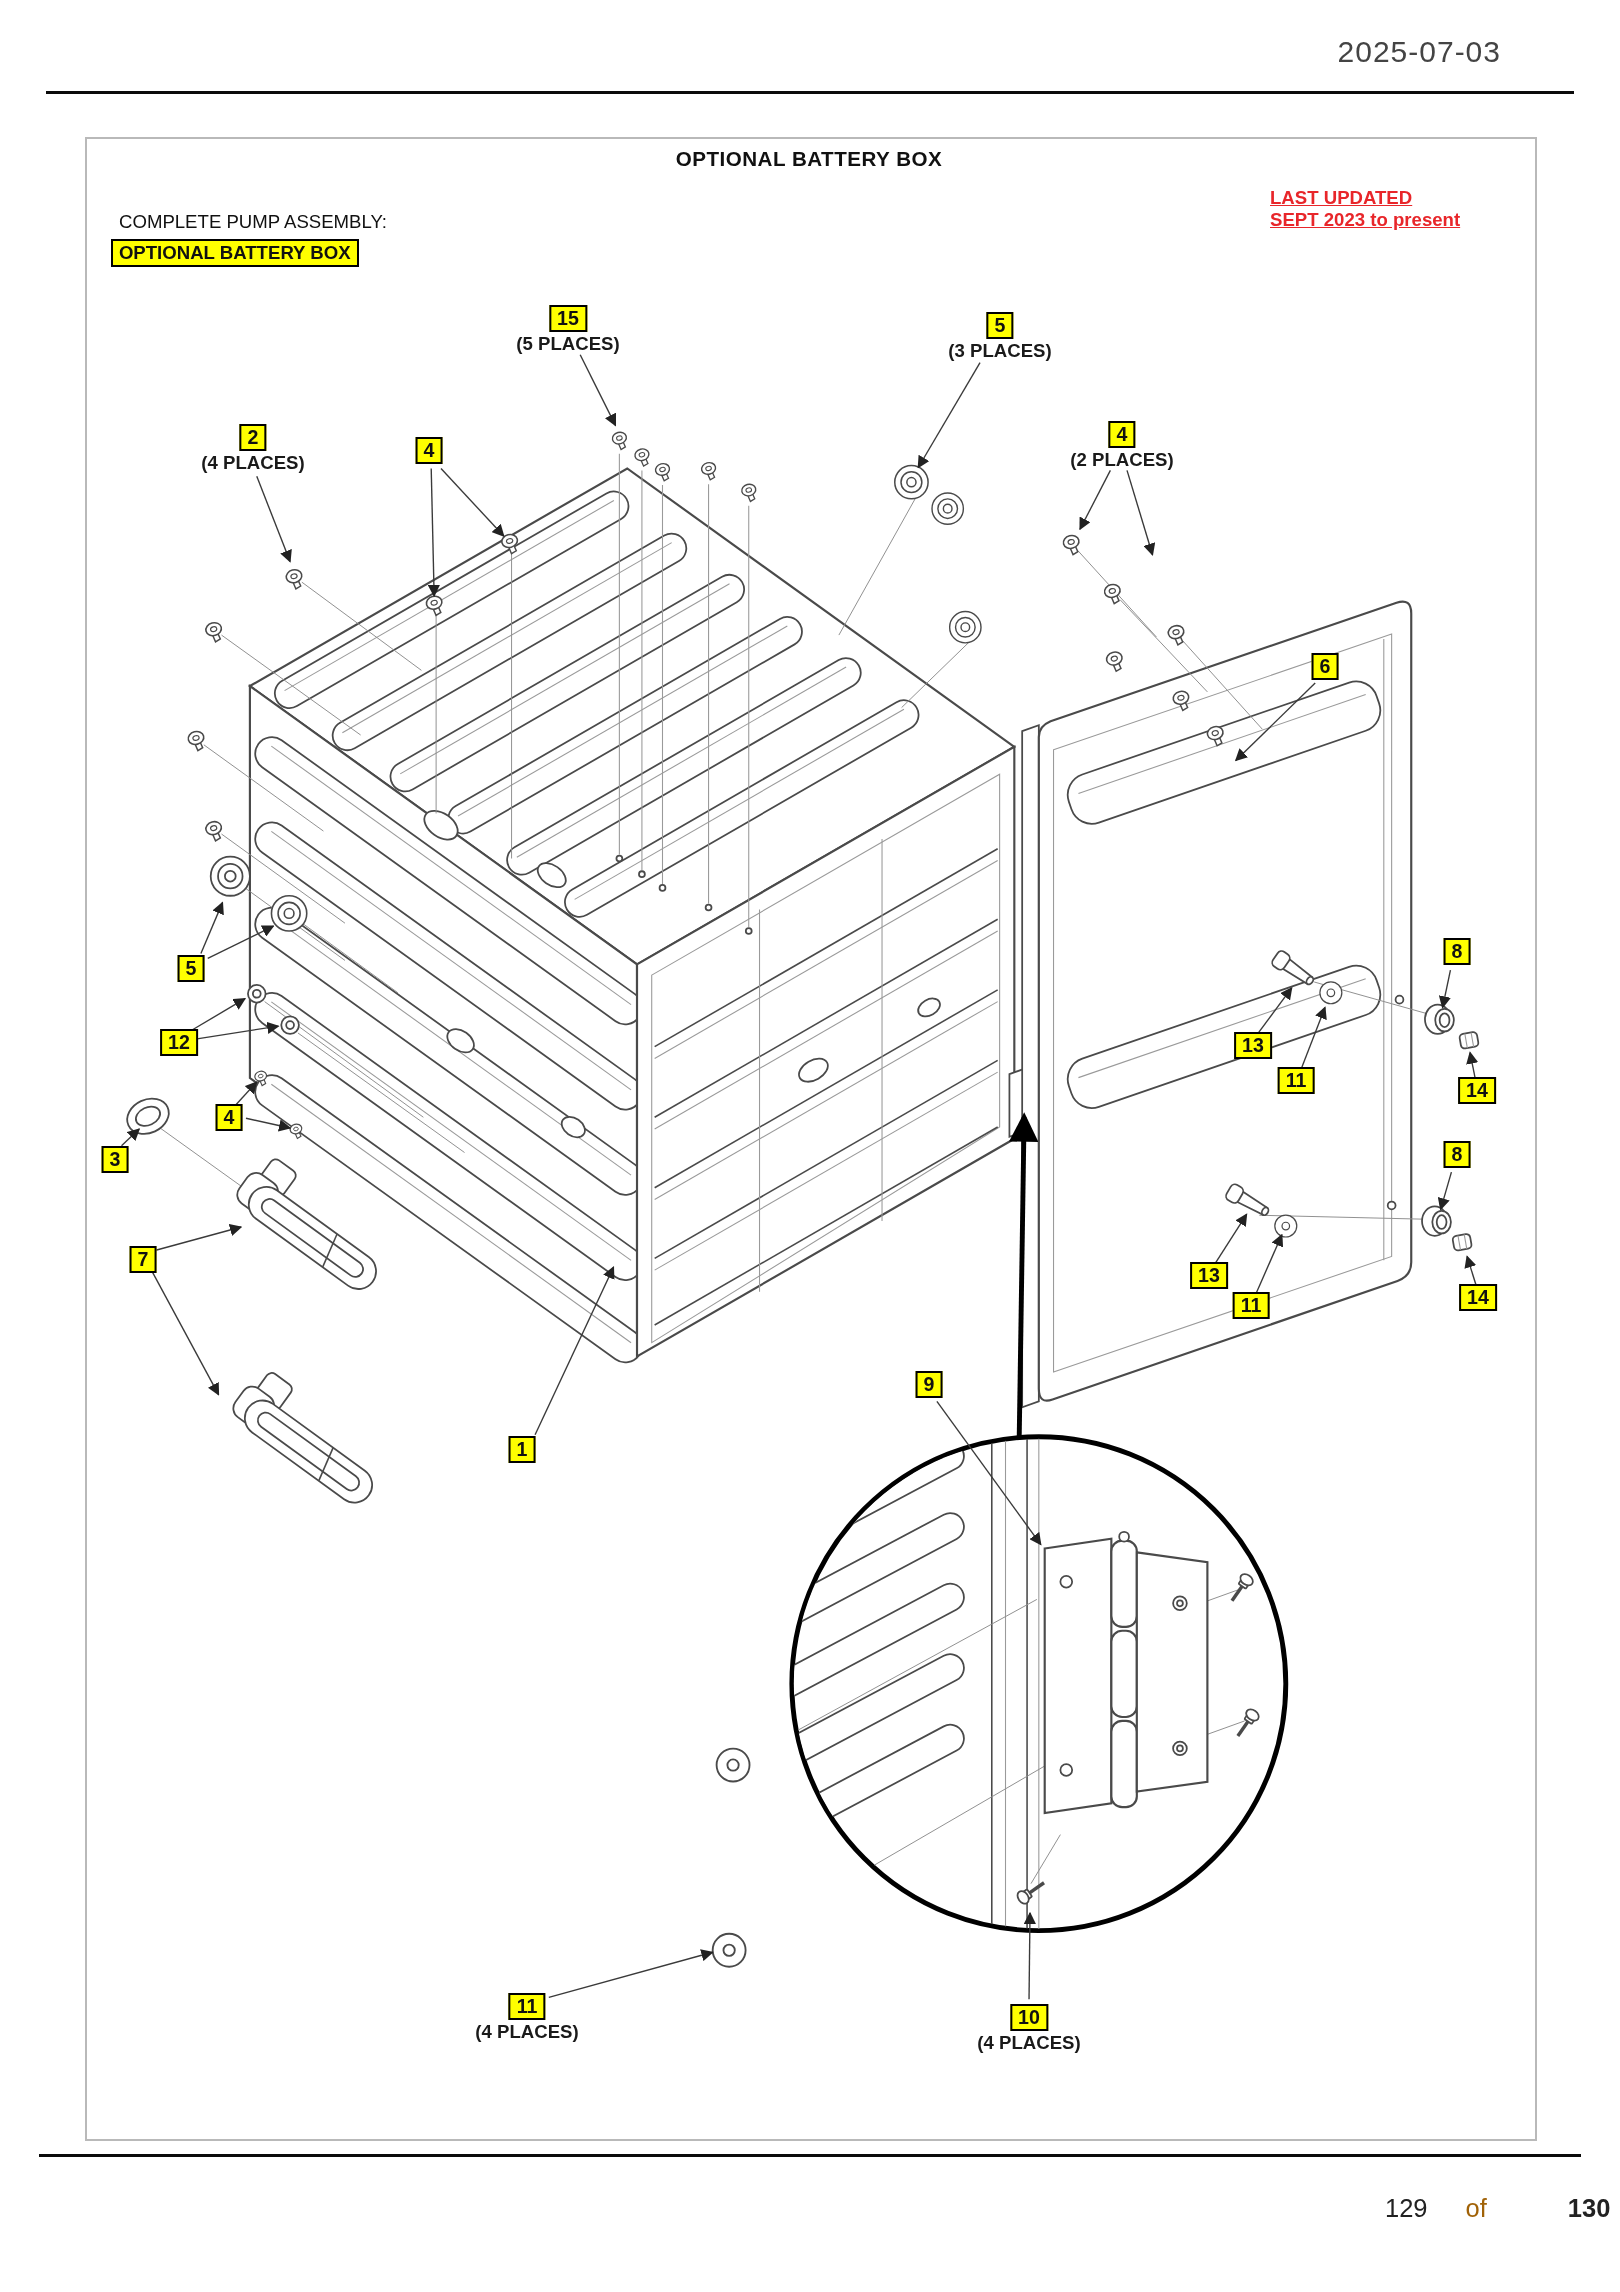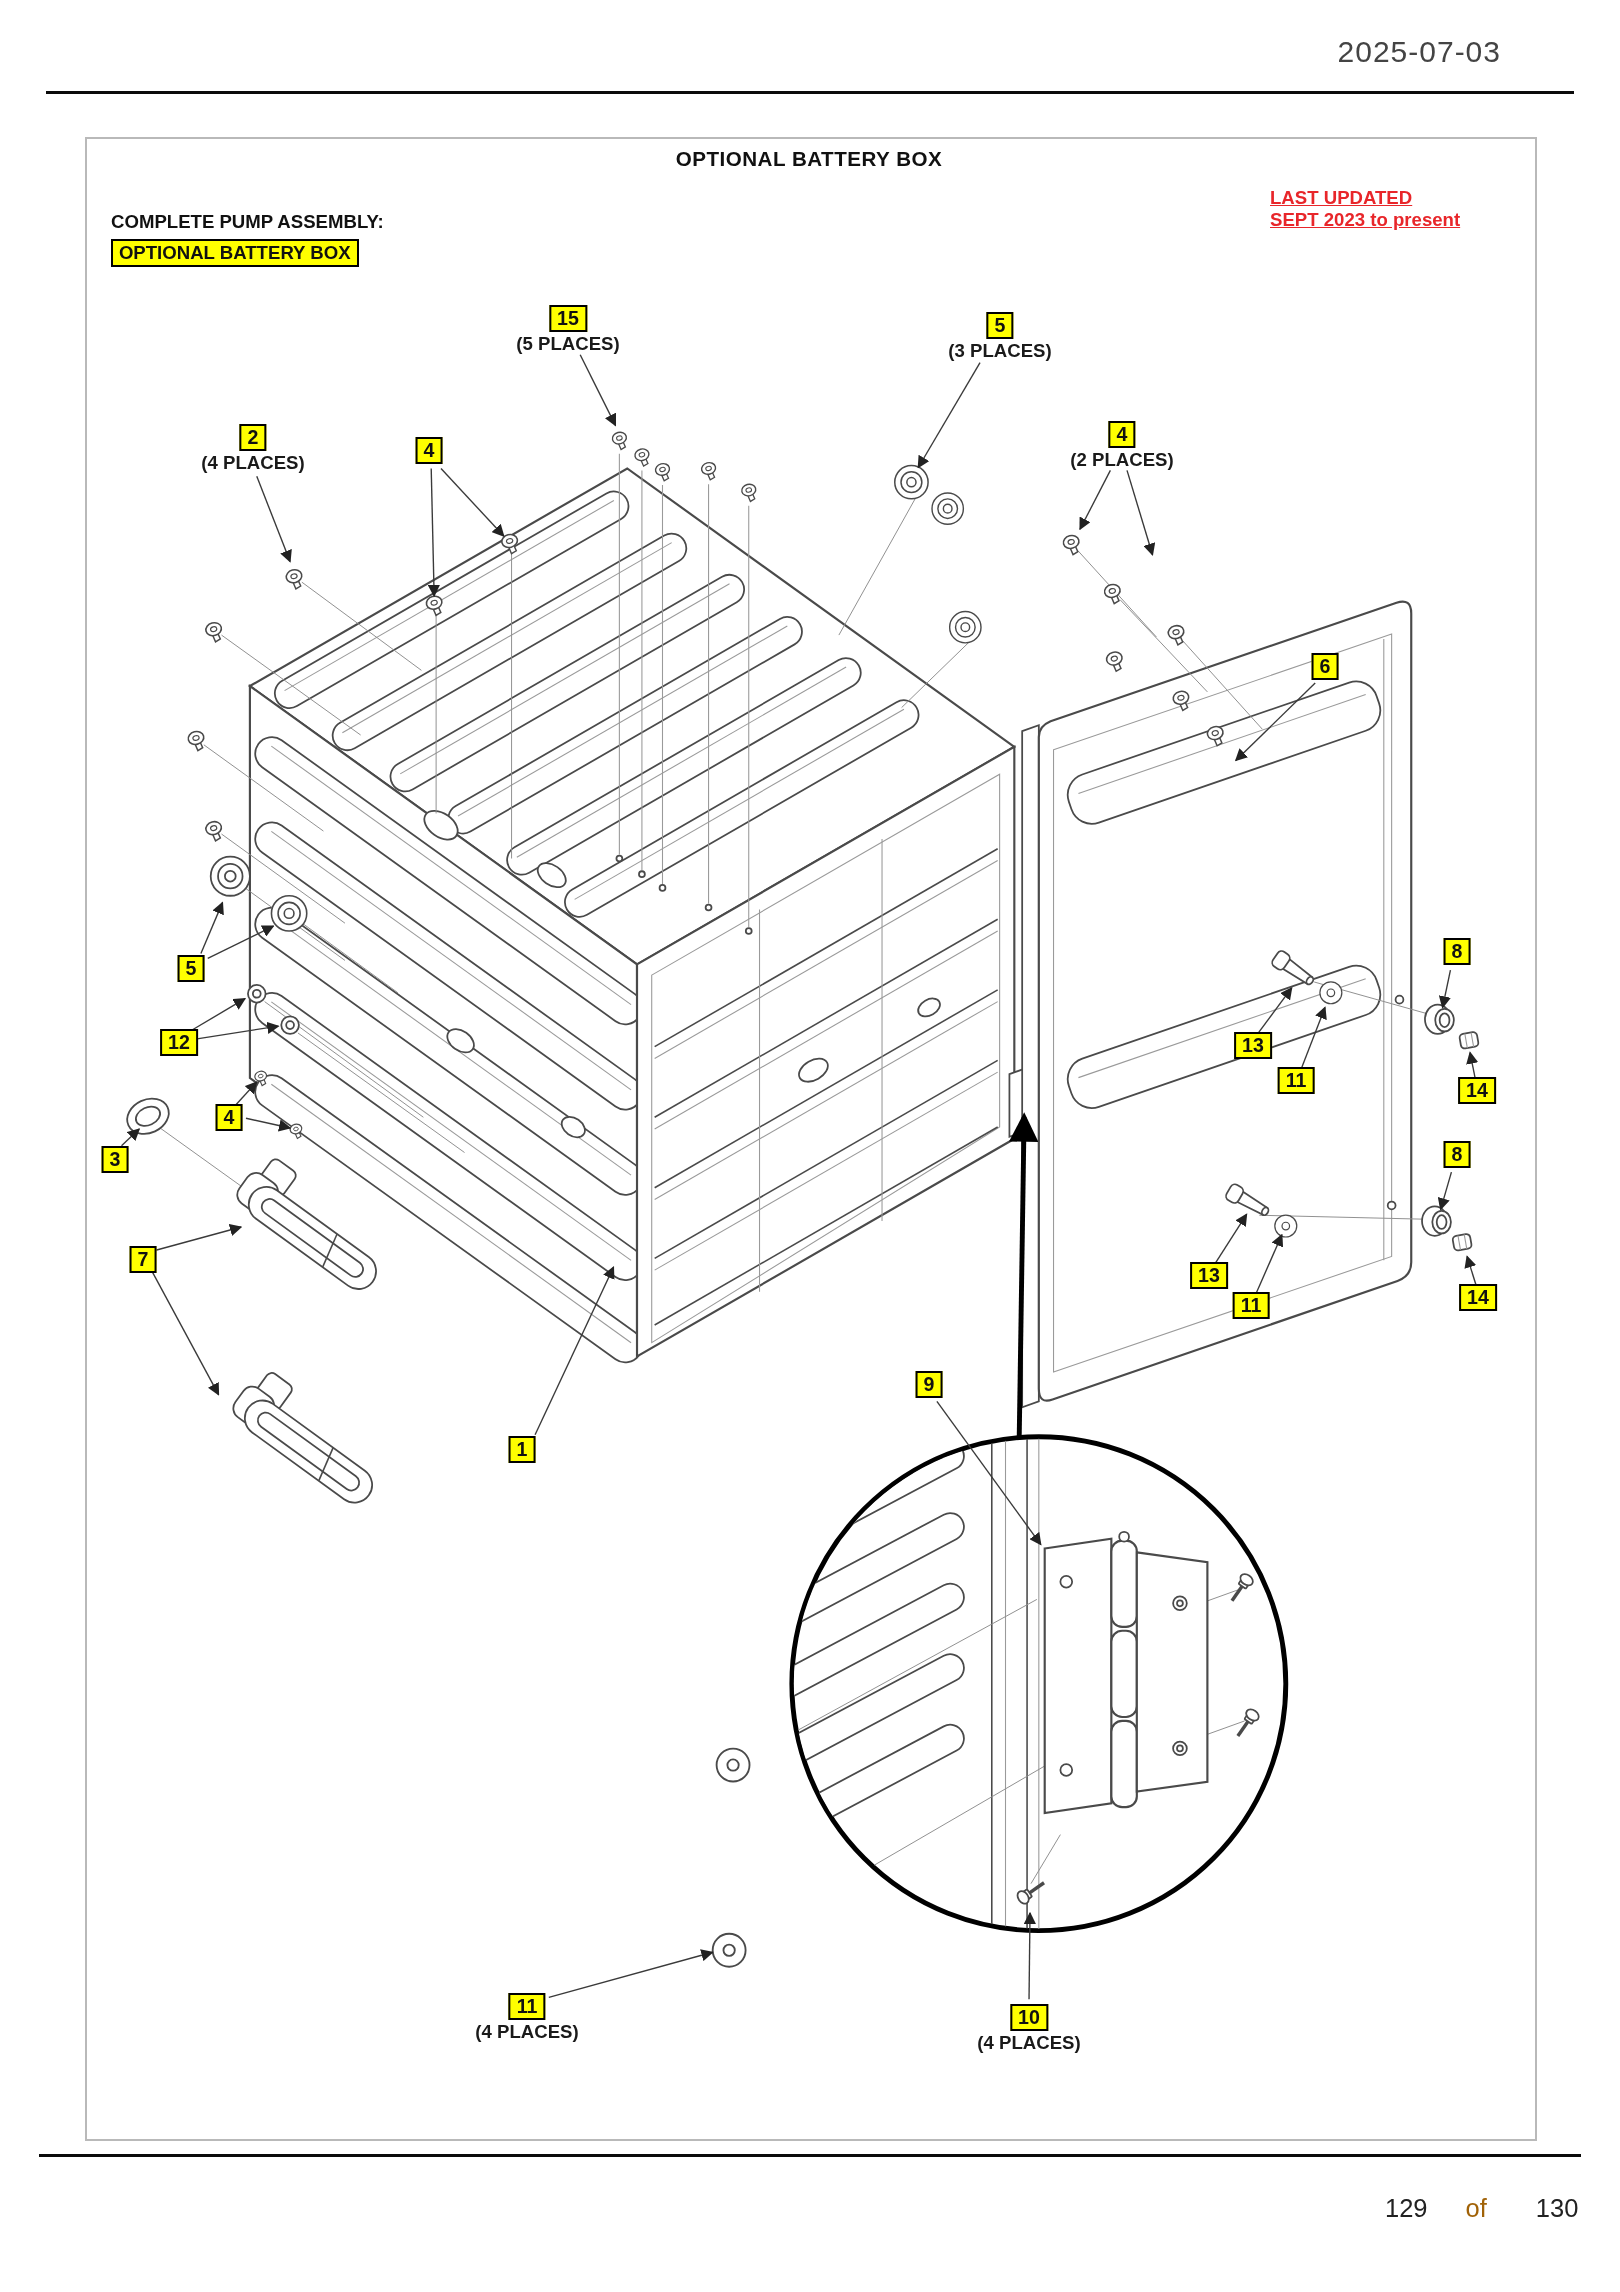--- a/index.html
+++ b/index.html
@@ -4,27 +4,27 @@
 <style>
   html,body { margin:0; padding:0; background:#fff; }
   body { width:1620px; height:2293px; position:relative; font-family:"Liberation Sans",sans-serif; color:#111; }
   .page { position:absolute; inset:0; background:#fff; overflow:hidden; }
   .date { position:absolute; top:27.4px; right:119px; font-size:30px; color:#444; letter-spacing:1px;margin-top:8px; }
   .rule-top { position:absolute; top:91px; left:46px; right:46px; height:2.9px; background:#0a0a0a; }
   .rule-bottom { position:absolute; top:2154px; left:39px; right:39px; height:2.9px; background:#0a0a0a; }
   .content-box { position:absolute; left:85px; top:137px; width:1448px; height:2000px; border:2px solid #b9b9b9; background:#fff; }
   .fig-title { position:absolute; left:85px; top:147px; width:1448px; text-align:center; font-weight:bold; font-size:20.6px; letter-spacing:0.5px; }
   .assembly { position:absolute; left:111px; top:211px; }
-  .assembly .lbl { font-weight:bold; font-size:18.6px; }
+  .assembly .lbl { font-weight:normal; font-size:18.6px;margin-left:8px; }
   .hl-box { display:inline-block; margin-top:5.9px; background:var(--highlight,#ffff00); border:2.9px solid #000; padding:1px 5.9px; font-weight:bold; font-size:18.6px; }
   .updated { position:absolute; left:1270px; top:187px; font-weight:bold; font-size:18.6px; line-height:21.6px; color:var(--alert,#e8262a); white-space:nowrap;text-decoration:underline; }
   .footer { position:absolute; left:1385px; top:2194px; font-size:25.5px; display:flex; align-items:baseline;gap:25px; }
   .footer .cur { color:#222; }
   .footer .sep { color:#a16207; margin-left:13px; }
-  .footer .tot { color:#222; margin-left:24px; }
+  .footer .tot { color:#222; margin-left:56px;font-weight:bold; }
   svg.diagram { position:absolute; inset:0; }
   .p  { fill:#fff; stroke:#4a4a4a; stroke-width:1.8; }
   .p2 { fill:#fff; stroke:#4a4a4a; stroke-width:2.2; }
   .l1 { fill:none; stroke:#4a4a4a; stroke-width:1.6; }
   .l2 { fill:none; stroke:#9a9a9a; stroke-width:1.1; }
   .ld { fill:none; stroke:#3a3a3a; stroke-width:1.4; }
   .al { fill:none; stroke:#8e8e8e; stroke-width:1; }
   .callout { position:absolute; transform:translateX(-50%); text-align:center; z-index:5; }
   .co-num { display:inline-block; background:var(--highlight,#ffff00); border:2.9px solid #000; font-weight:bold; font-size:19.6px; line-height:22.5px; padding:0 6px; color:#111; }
   .co-places { font-weight:bold; font-size:18.6px; color:#1a1a1a; white-space:nowrap; margin-top:1px; }

